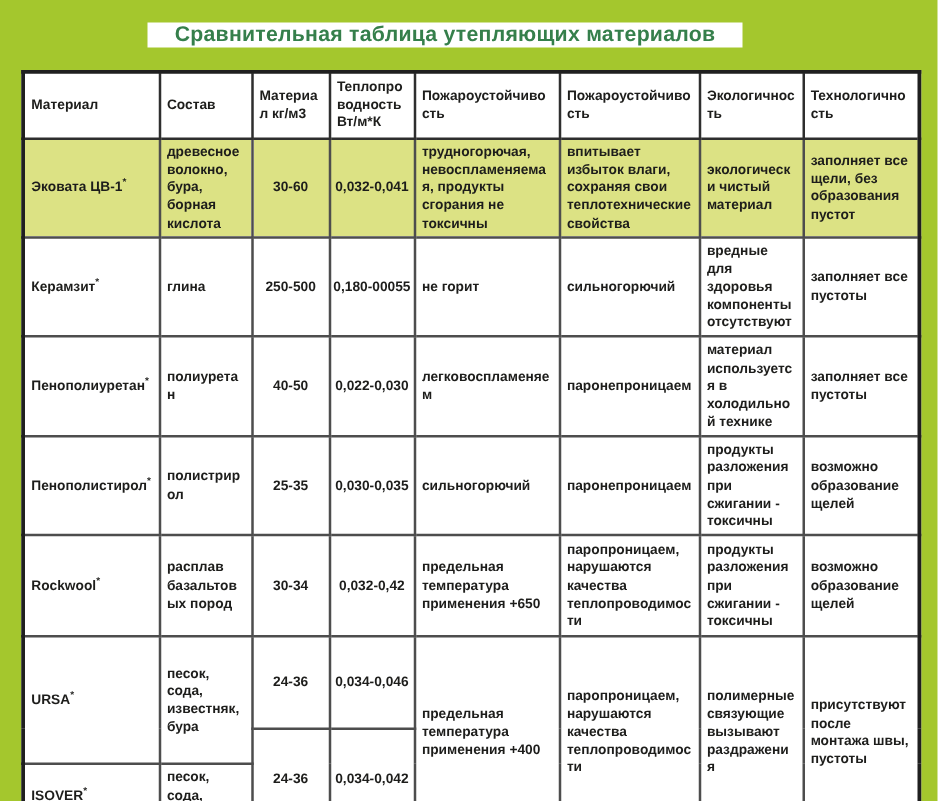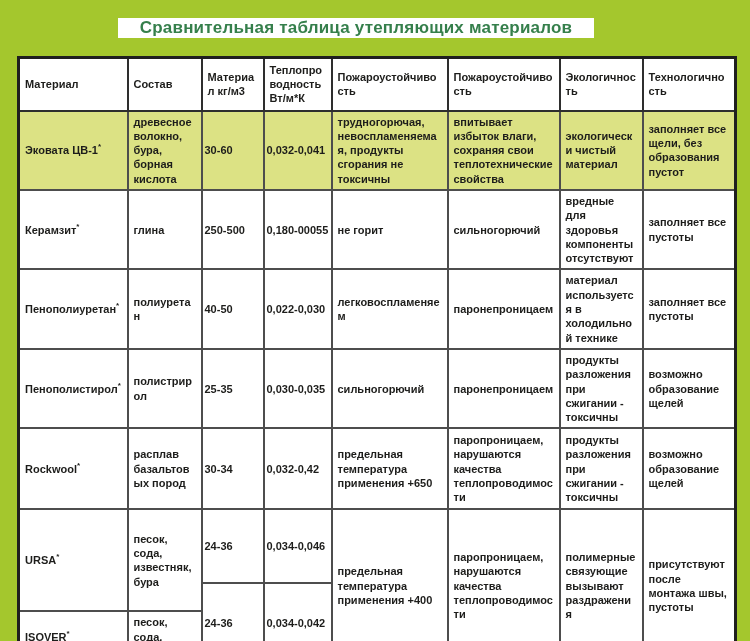--- a/index.html
+++ b/index.html
@@ -57,21 +57,21 @@
     font-size:11px;
     font-weight:bold;
     line-height:1.3;
     vertical-align:middle;
     text-align:left;
     padding:3px 5px;
     overflow:hidden;
     word-wrap:break-word;
   }
   th{border-color:#2e2e2e;}
-  td.num{padding:3px 2px;}
+  td.num{text-align:center;padding:3px 2px;}
   tr.highlight td{background:var(--highlight_row);}
   sup{font-size:8px;vertical-align:super;line-height:0;}
   
   tr.rh  {height:53px;}
   tr.r1  {height:74px;}
   tr.rstd{height:65px;}
   tr.r5  {height:81px;}
   tr.g1  {height:74px;}
   tr.g2  {height:28px;}
   tr.g3  {height:46px;}

